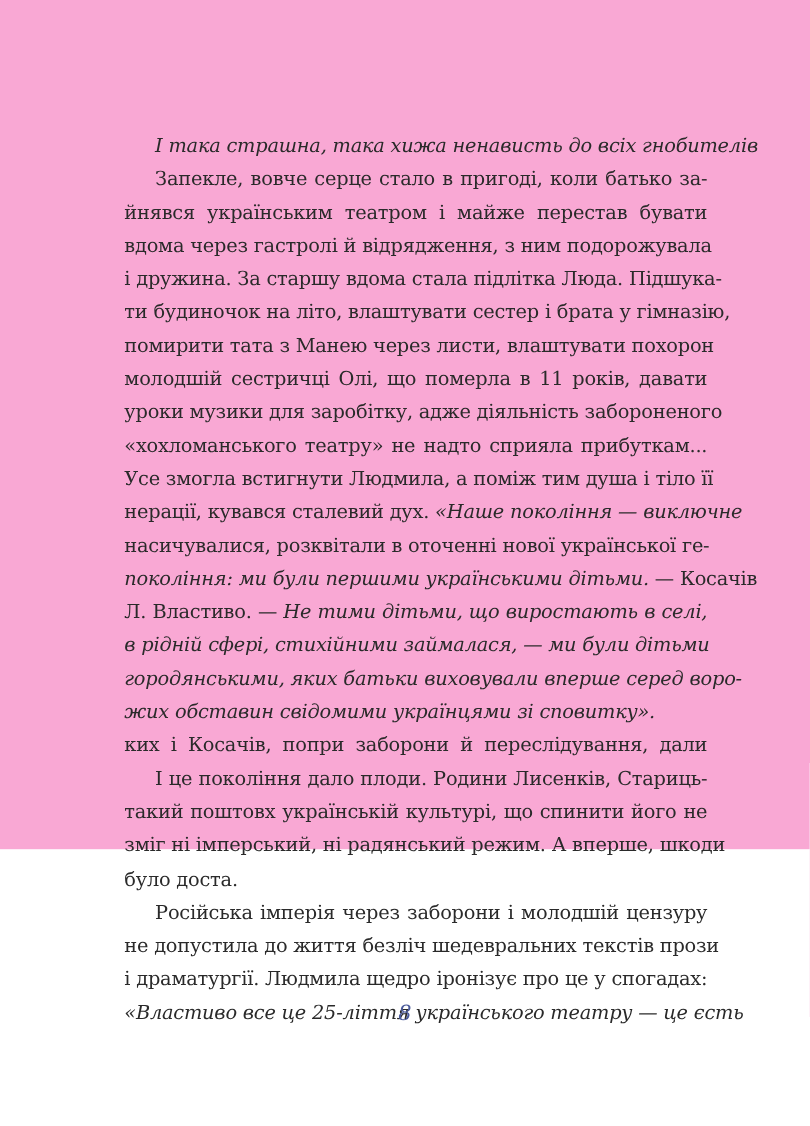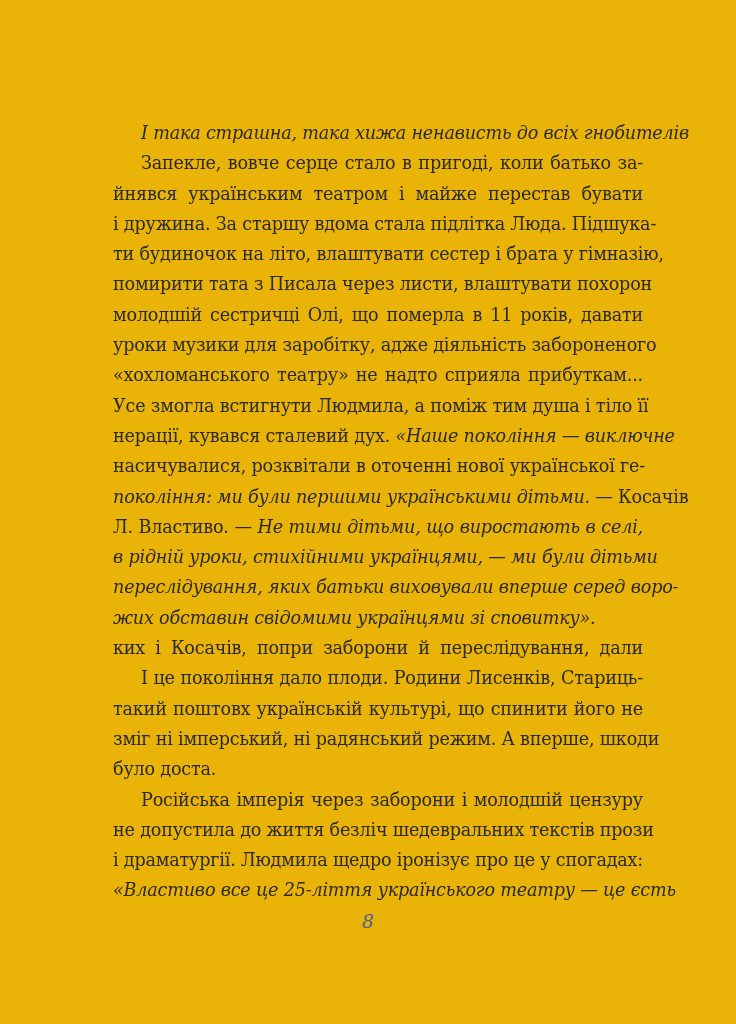--- a/index.html
+++ b/index.html
@@ -1,18 +1,18 @@
 <!DOCTYPE html>
 <html><head>
 <meta charset="utf-8">
 <style>
   html, body { margin: 0; padding: 0; background: #ffffff; }
   body { width: 736px; height: 1024px; position: relative; overflow: hidden; }
   .page {
-    position: absolute; left: 0; top: 0; width: 736px; height: 1024px; background: #eab308;
+    position: absolute; left: 0; top: 0; width: 736px; height: 772px; background: #f9a8d4;
   }
   .text-block {
     position: absolute;
     left: 113px;
     top: 118px;
     width: 530px;
     font-family: "DejaVu Serif", "Liberation Serif", serif;
     font-size: 17.6px;
     line-height: 30.3px;
     color: #2a2a2a;
@@ -41,33 +41,34 @@
   }
 </style>
 </head>
 <body>
 
 <div class="page">
   <div class="text-block" id="text-block">
       <div class="line indent"><span class="it">І така страшна, така хижа ненависть до всіх гнобителів</span></div>
       <div class="line indent"><span>Запекле, вовче серце стало в пригоді, коли батько за-</span></div>
       <div class="line"><span>йнявся українським театром і майже перестав бувати</span></div>
+      <div class="line"><span>вдома через гастролі й відрядження, з ним подорожувала</span></div>
       <div class="line"><span>і дружина. За старшу вдома стала підлітка Люда. Підшука-</span></div>
       <div class="line"><span>ти будиночок на літо, влаштувати сестер і брата у гімназію,</span></div>
-      <div class="line"><span>помирити тата з Писала через листи, влаштувати похорон</span></div>
+      <div class="line"><span>помирити тата з Манею через листи, влаштувати похорон</span></div>
       <div class="line"><span>молодшій сестричці Олі, що померла в 11 років, давати</span></div>
       <div class="line"><span>уроки музики для заробітку, адже діяльність забороненого</span></div>
       <div class="line"><span>«хохломанського театру» не надто сприяла прибуткам...</span></div>
       <div class="line"><span>Усе змогла встигнути Людмила, а поміж тим душа і тіло її</span></div>
       <div class="line"><span>нерації, кувався сталевий дух. </span><span class="it">«Наше покоління — виключне</span></div>
       <div class="line"><span>насичувалися, розквітали в оточенні нової української ге-</span></div>
       <div class="line"><span class="it">покоління: ми були першими українськими дітьми.</span><span> — Косачів</span></div>
       <div class="line"><span>Л. Властиво. — </span><span class="it">Не тими дітьми, що виростають в селі,</span></div>
-      <div class="line"><span class="it">в рідній уроки, стихійними українцями, — ми були дітьми</span></div>
-      <div class="line"><span class="it">переслідування, яких батьки виховували вперше серед воро-</span></div>
+      <div class="line"><span class="it">в рідній сфері, стихійними займалася, — ми були дітьми</span></div>
+      <div class="line"><span class="it">городянськими, яких батьки виховували вперше серед воро-</span></div>
       <div class="line last"><span class="it">жих обставин свідомими українцями зі сповитку».</span></div>
       <div class="line"><span>ких і Косачів, попри заборони й переслідування, дали</span></div>
       <div class="line indent"><span>І це покоління дало плоди. Родини Лисенків, Стариць-</span></div>
       <div class="line"><span>такий поштовх українській культурі, що спинити його не</span></div>
       <div class="line"><span>зміг ні імперський, ні радянський режим. А вперше, шкоди</span></div>
       <div class="line last"><span>було доста.</span></div>
       <div class="line indent"><span>Російська імперія через заборони і молодшій цензуру</span></div>
       <div class="line"><span>не допустила до життя безліч шедевральних текстів прози</span></div>
       <div class="line"><span>і драматургії. Людмила щедро іронізує про це у спогадах:</span></div>
       <div class="line"><span class="it">«Властиво все це 25-ліття українського театру — це єсть</span></div>

